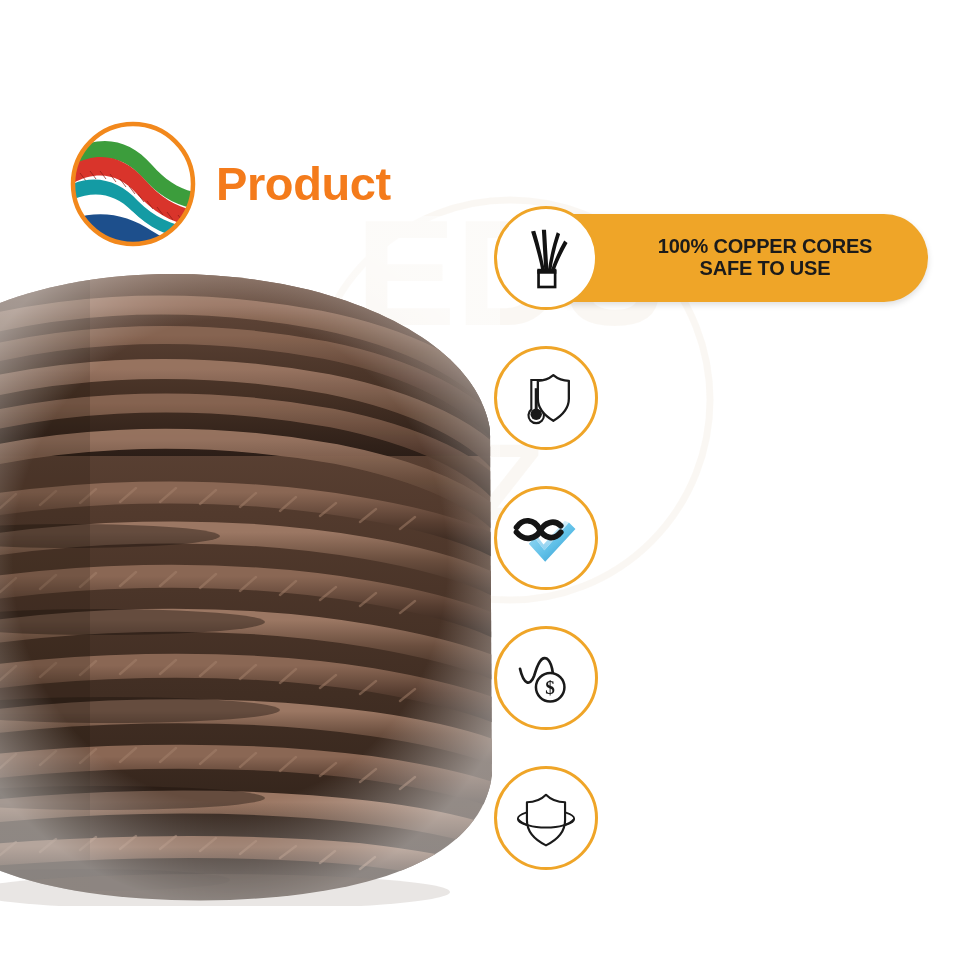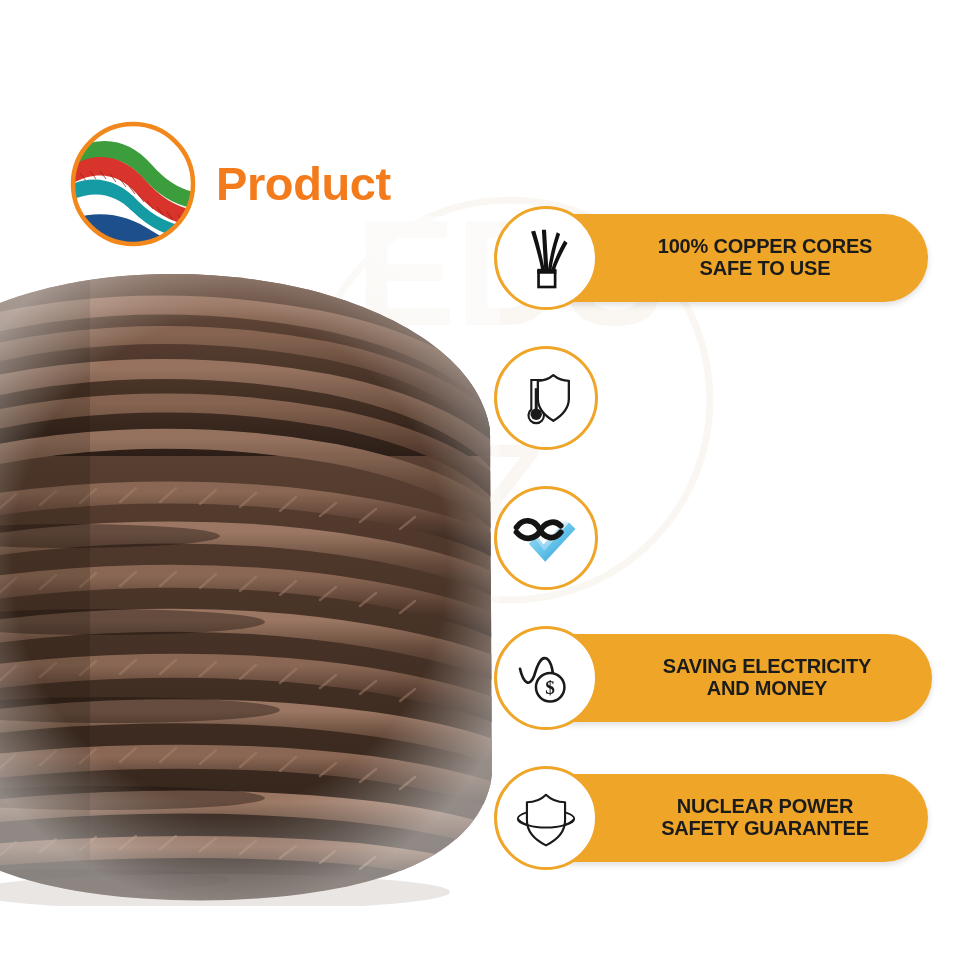--- a/index.html
+++ b/index.html
@@ -322,41 +322,33 @@
           <path d="M26 32 L 38 48 L 68 14 L 76 22 L 39 62 L 19 40 Z" fill="url(#chkG)"></path>
           <path d="M26 32 L 38 48 L 68 14 L 63 12 L 37 41 L 28 29 Z" fill="url(#chkG2)" opacity="0.85"></path>
 
           <path d="M4 20 C 12 8, 26 10, 32 22 C 38 34, 50 36, 58 26" fill="none" stroke="#141414" stroke-width="7" stroke-linecap="round"></path>
           <path d="M4 26 C 14 38, 28 34, 33 24 C 38 14, 50 10, 58 18" fill="none" stroke="#141414" stroke-width="7" stroke-linecap="round"></path>
         </svg>
       </div>
     </div>
 
     <div class="badge">
-      <div class="pill" style="width:404px">
-        <div class="pill-text">SAVING ELECTRICITY
-AND MONEY</div>
-      </div>
       <div class="icon-circle">
         <svg viewBox="0 0 74 66" width="62" height="56" aria-hidden="true">
 
           <path d="M6 22 C 10 40, 18 44, 23 30 C 27 16, 32 6, 38 10
                    C 44 14, 46 28, 46 38" fill="none" stroke="#1a1a1a" stroke-width="3.2" stroke-linecap="round"></path>
 
           <circle cx="42" cy="44" r="17" fill="#ffffff" stroke="#1a1a1a" stroke-width="3"></circle>
           <text x="42" y="52" text-anchor="middle" font-family="Liberation Serif, serif" font-size="23" font-weight="700" fill="#1a1a1a">$</text>
         </svg>
       </div>
     </div>
 
     <div class="badge">
-      <div class="pill" style="width:400px">
-        <div class="pill-text">NUCLEAR POWER
-SAFETY GUARANTEE</div>
-      </div>
       <div class="icon-circle">
         <svg viewBox="0 0 76 70" width="64" height="58" aria-hidden="true">
 
           <ellipse cx="38" cy="36" rx="34" ry="10.5" fill="none" stroke="#1a1a1a" stroke-width="2.2"></ellipse>
 
           <path d="M38 7 C 45 14, 54 16, 61 16 L 61 38 C 61 52, 50 62, 38 68
                    C 26 62, 15 52, 15 38 L 15 16 C 22 16, 31 14, 38 7 Z" fill="#ffffff" stroke="#1a1a1a" stroke-width="2.6" stroke-linejoin="round"></path>
 
           <path d="M4 36 C 10 43, 23 46.5, 38 46.5 C 53 46.5, 66 43, 72 36" fill="none" stroke="#1a1a1a" stroke-width="2.2"></path>
         </svg>

